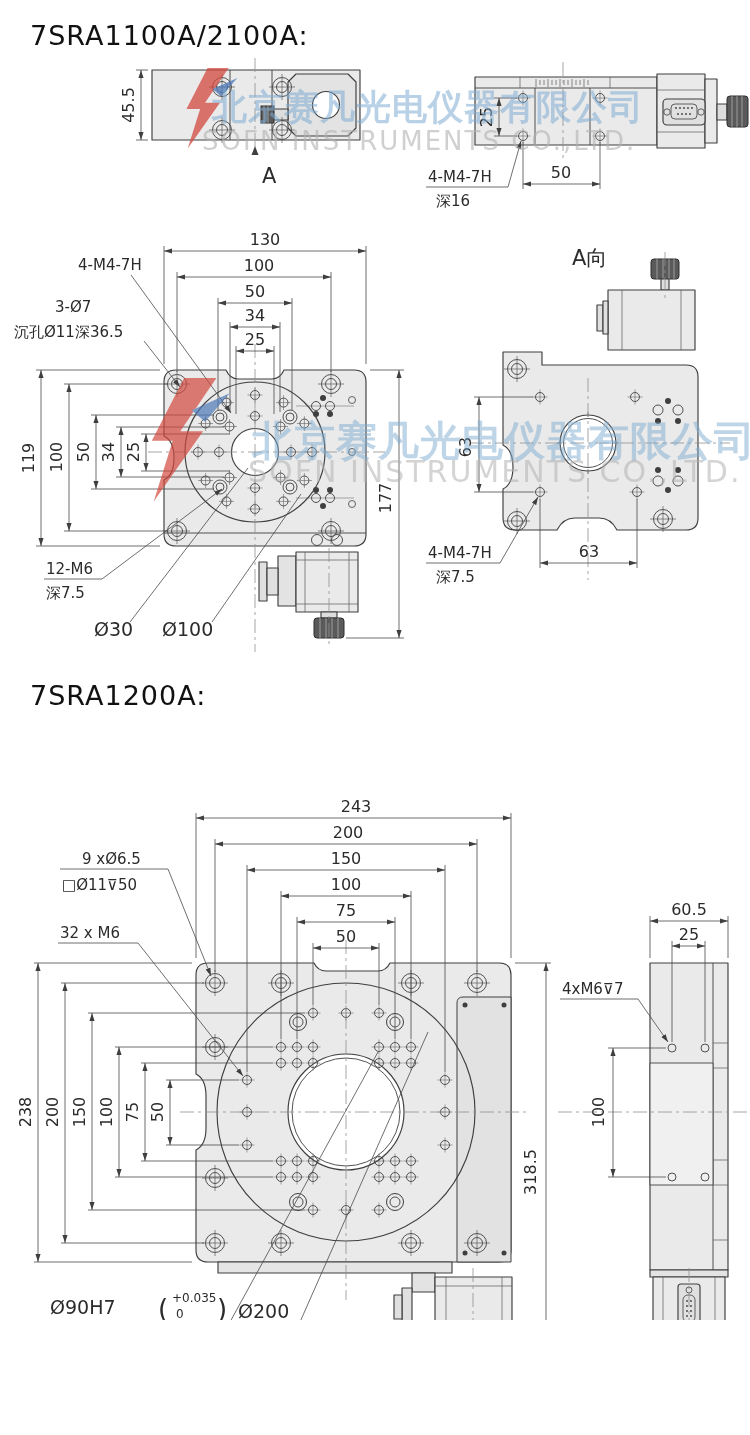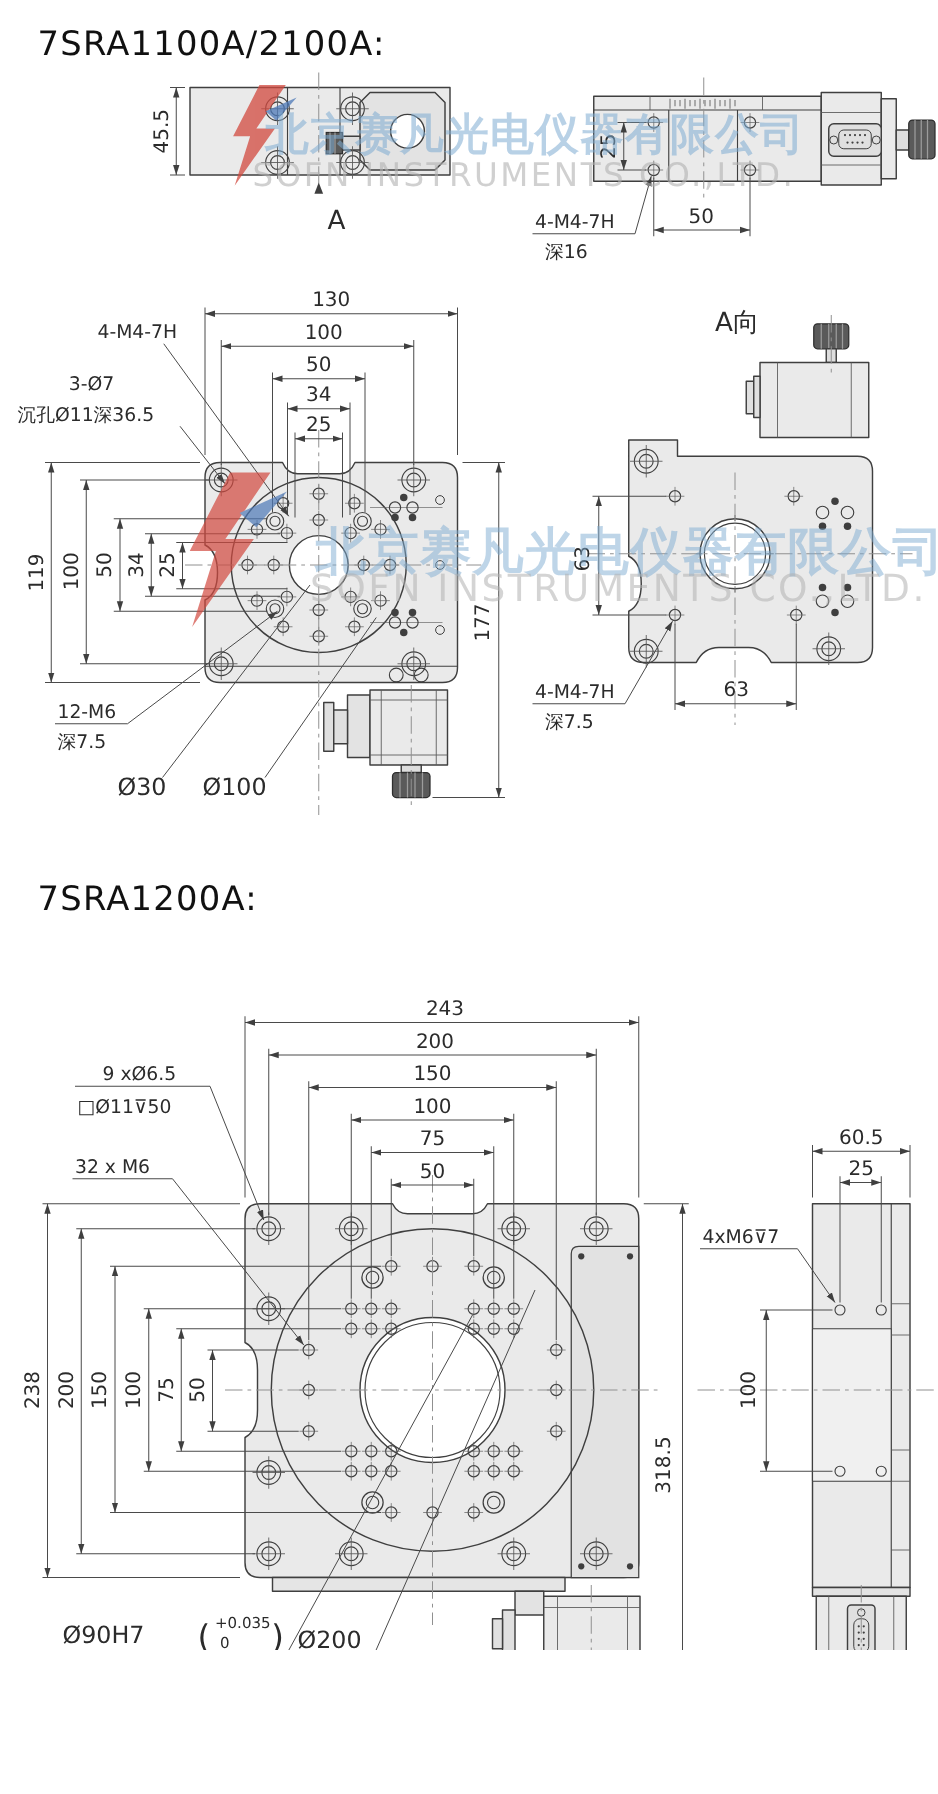--- a/index.html
+++ b/index.html
@@ -1,20 +1,20 @@
 <!DOCTYPE html>
 <html><head>
 <meta charset="utf-8">
 <style>
   html,body{margin:0;padding:0;background:#fff}
   #page{position:relative;width:750px;height:1320px;background:#fff;overflow:hidden;
         font-family:"DejaVu Sans",sans-serif}
   .title{position:absolute;font-size:27px;font-weight:500;color:#111;letter-spacing:1px}
   #t1{left:30px;top:20px}
-  #t2{left:30px;top:704px}
+  #t2{left:30px;top:680px}
   svg{position:absolute;left:0;top:0}
   .o  {stroke:#3f3f3f;stroke-width:1.15;fill:none;stroke-linejoin:round}
   .of {stroke:#3f3f3f;stroke-width:1.15;fill:#eaeaea;stroke-linejoin:round}
   .of2{stroke:#3f3f3f;stroke-width:1;fill:#e2e2e2}
   .ofw{stroke:#3f3f3f;stroke-width:1.15;fill:#fff}
   .th {stroke:#5a5a5a;stroke-width:.7;fill:none}
   .d  {stroke:#4a4a4a;stroke-width:.8;fill:none}
   .cl {stroke:#909090;stroke-width:.8;stroke-dasharray:14 4 3 4;fill:none}
   .t  {font:16px "DejaVu Sans",sans-serif;fill:#2b2b2b;text-anchor:middle}
   .tl {font:15px "DejaVu Sans",sans-serif;fill:#2b2b2b;text-anchor:start}

